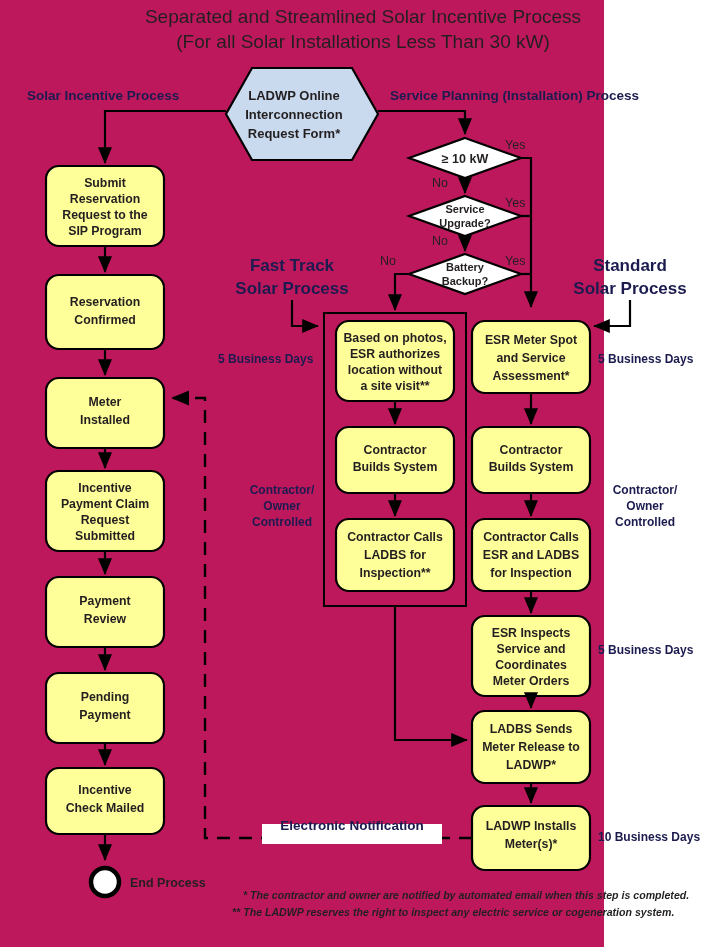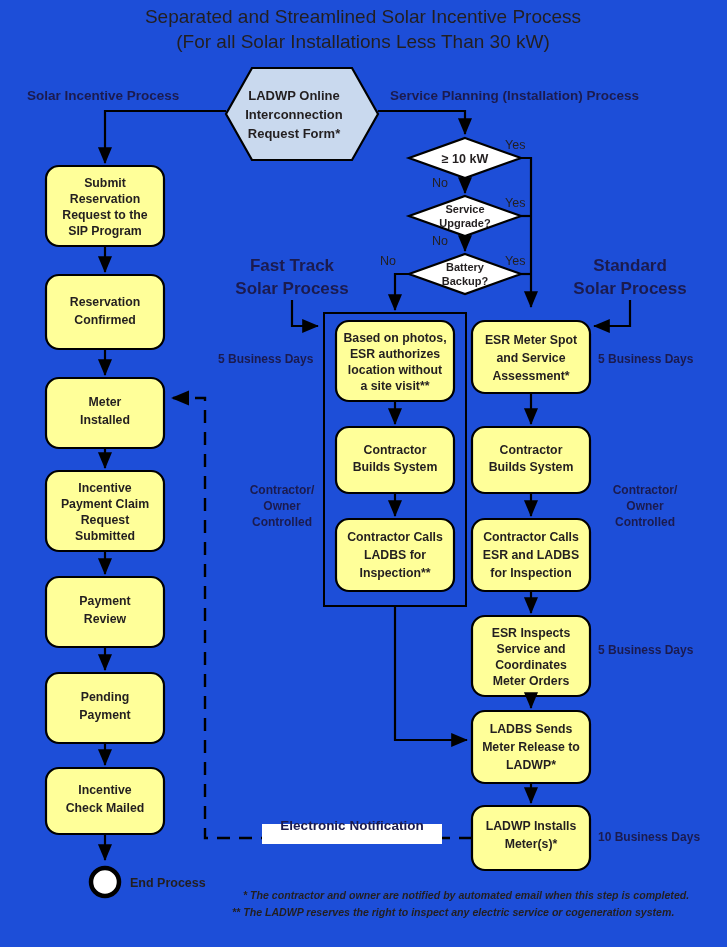--- a/index.html
+++ b/index.html
@@ -1,17 +1,17 @@
 <!DOCTYPE html>
 <html><head>
 <meta charset="utf-8">
 <style>
   html,body{margin:0;padding:0;background:#ffffff;}
   body{width:727px;height:947px;overflow:hidden;font-family:"Liberation Sans",sans-serif;}
-  #stage{position:relative;width:727px;height:947px;background:#1d4ed8;}
+  #stage{position:relative;width:604px;height:947px;background:#be185d;}
   svg{position:absolute;top:0;left:0;width:727px;height:947px;}
 
   .ttl{font-family:"Liberation Sans",sans-serif;font-size:19px;fill:#231f20;font-weight:400;text-anchor:middle;}
   .hdr{font-family:"Liberation Sans",sans-serif;font-size:13.5px;fill:#1b1b4f;font-weight:bold;}
   .colttl{font-family:"Liberation Sans",sans-serif;font-size:17px;fill:#1b1b4f;font-weight:bold;text-anchor:middle;}
   .bx{font-family:"Liberation Sans",sans-serif;font-size:12.3px;fill:#231f20;font-weight:bold;text-anchor:middle;}
   .hx{font-family:"Liberation Sans",sans-serif;font-size:13px;fill:#231f20;font-weight:bold;text-anchor:middle;}
   .dia{font-family:"Liberation Sans",sans-serif;font-size:11px;fill:#231f20;font-weight:bold;text-anchor:middle;}
   .diabig{font-family:"Liberation Sans",sans-serif;font-size:12.5px;fill:#231f20;font-weight:bold;text-anchor:middle;}
   .yn{font-family:"Liberation Sans",sans-serif;font-size:12.5px;fill:#231f20;font-weight:400;}

